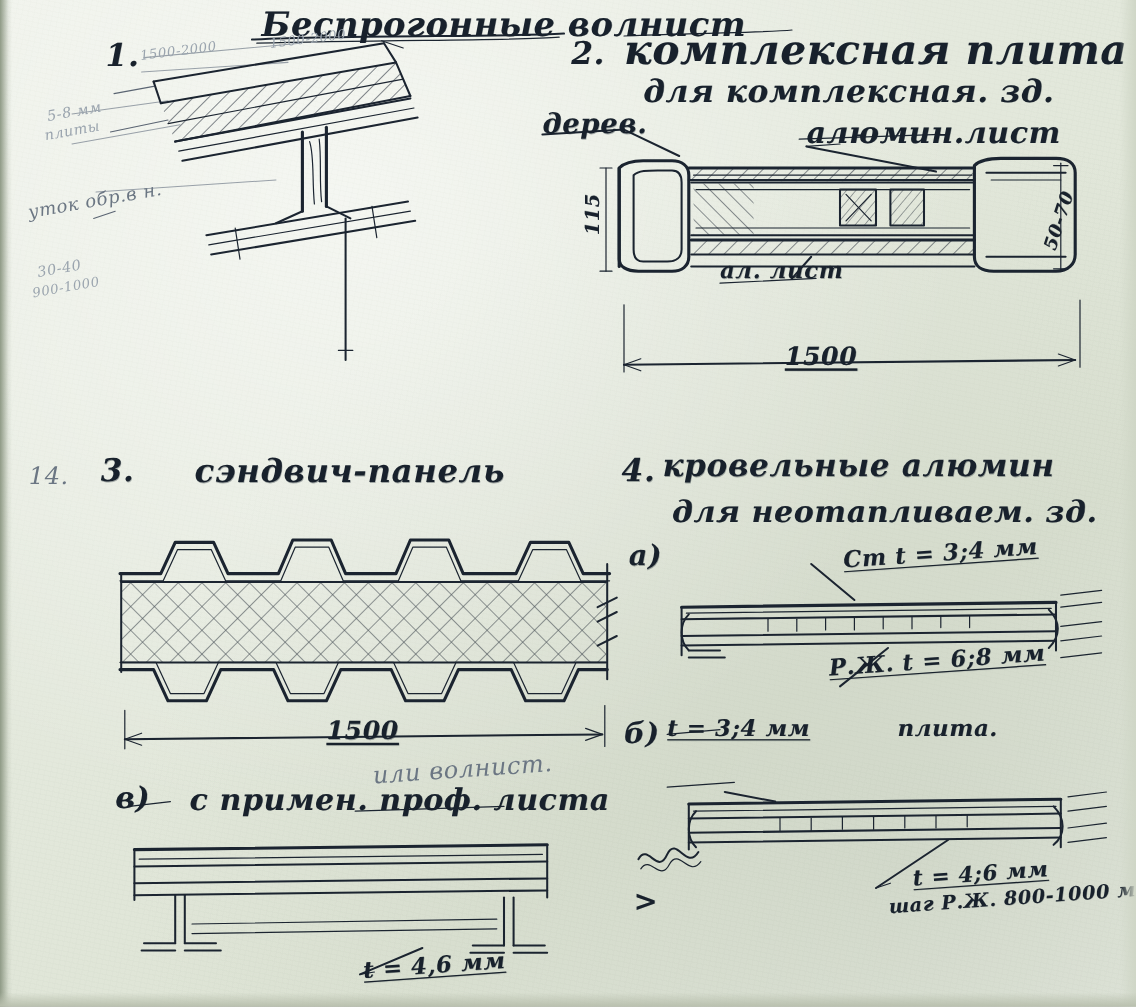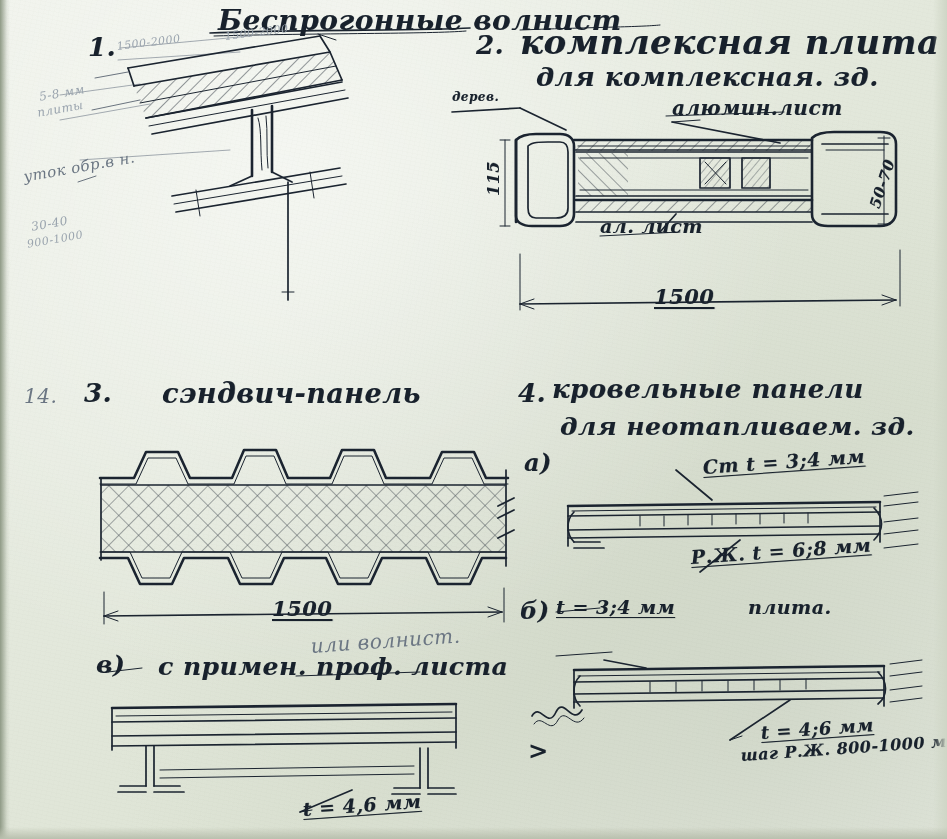--- a/index.html
+++ b/index.html
@@ -355,35 +355,35 @@
   <div class="hw vlight rot-s" style="left:224px; top:30px; font-size:11px;">1500-2000</div>
   <div class="hw vlight rot-s3" style="left:38px; top:90px; font-size:12px;">5-8 мм</div>
   <div class="hw vlight rot-s3" style="left:36px; top:106px; font-size:12px;">плиты</div>
   <div class="hw faded rot-s3" style="left:22px; top:168px; font-size:15px;">уток обр.в н.</div>
   <div class="hw vlight rot-s3" style="left:30px; top:220px; font-size:12px;">30-40</div>
   <div class="hw vlight rot-s3" style="left:26px; top:238px; font-size:11px;">900-1000</div>
 
   <div class="hw" style="left:476px; top:30px; font-size:26px;">2.</div>
   <div class="hw" style="left:520px; top:22px; font-size:34px;">комплексная плита</div>
   <div class="hw" style="left:536px; top:62px; font-size:26px;">для комплексная. зд.</div>
-  <div class="hw" style="left:452px; top:90px; font-size:12px;">дерев.</div>
-  <div class="hw" style="left:672px; top:96px; font-size:20px;">алюмин.лист</div>
+  <div class="hw" style="left:452px; top:90px; font-size:23px;">дерев.</div>
+  <div class="hw" style="left:672px; top:96px; font-size:25px;">алюмин.лист</div>
   <div class="hw" style="left:600px; top:215px; font-size:19px;">ал. лист</div>
   <div class="hw rot-90" style="left:484px; top:196px; font-size:16px;">115</div>
   <div class="hw rot-n70" style="left:866px; top:205px; font-size:15px;">50-70</div>
   <div class="hw u" style="left:654px; top:284px; font-size:21px;">1500</div>
 
   <div class="hw faded" style="left:24px; top:384px; font-size:20px;text-align:right;">14.</div>
   <div class="hw" style="left:84px; top:378px; font-size:26px;">3.</div>
   <div class="hw" style="left:126px; top:378px; font-size:27px;margin-left:36px;">сэндвич-панель</div>
   <div class="hw u" style="left:272px; top:596px; font-size:21px;">1500</div>
   <div class="hw faded rot-s2" style="left:310px; top:634px; font-size:20px;">или волнист.</div>
 
   <div class="hw" style="left:518px; top:378px; font-size:26px;">4.</div>
-  <div class="hw" style="left:552px; top:374px; font-size:26px;">кровельные панели</div>
+  <div class="hw" style="left:552px; top:374px; font-size:26px;">кровельные алюмин</div>
   <div class="hw" style="left:560px; top:412px; font-size:25px;">для неотапливаем. зд.</div>
 
   <div class="hw" style="left:524px; top:448px; font-size:24px;">а)</div>
   <div class="hw u rot-s2" style="left:702px; top:456px; font-size:19px;">Ст  t = 3;4 мм</div>
   <div class="hw u rot-s2" style="left:690px; top:546px; font-size:19px;">Р.Ж.  t = 6;8 мм</div>
 
   <div class="hw" style="left:520px; top:596px; font-size:24px;">б)</div>
   <div class="hw u" style="left:556px; top:596px; font-size:19px;">t = 3;4 мм</div>
   <div class="hw" style="left:748px; top:596px; font-size:19px;">плита.</div>
   <div class="hw u rot-s2" style="left:760px; top:722px; font-size:18px;">t = 4;6 мм</div>

